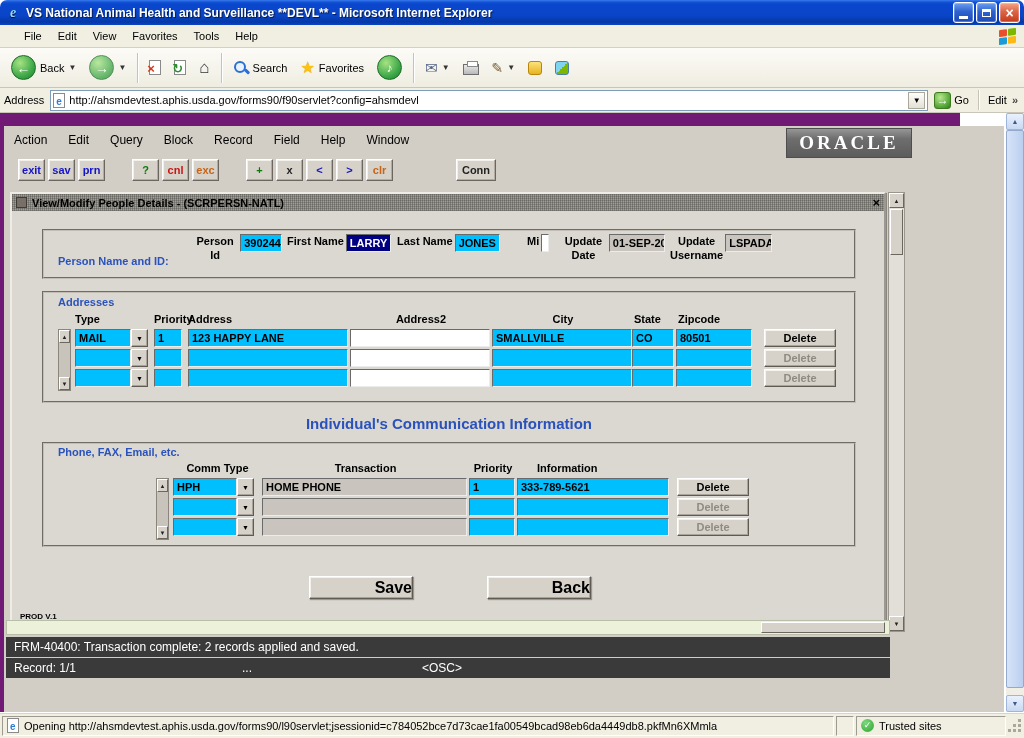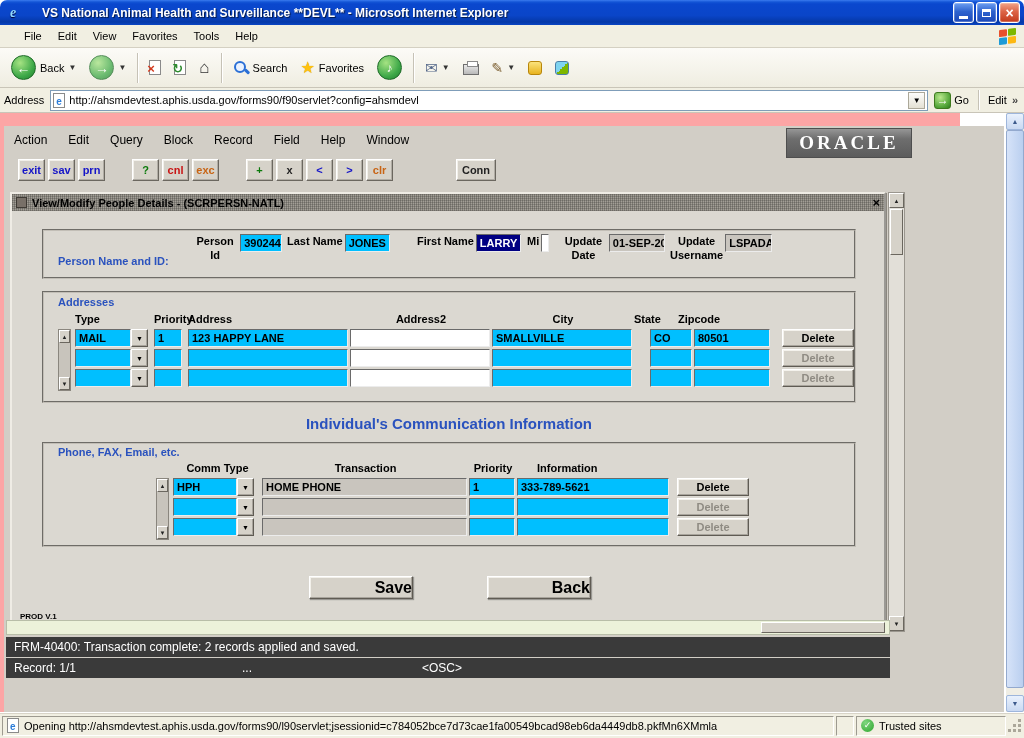--- a/index.html
+++ b/index.html
@@ -4,21 +4,21 @@
 <style>
   *{margin:0;padding:0;box-sizing:border-box}
   html,body{width:1024px;height:738px}
   body{position:relative;overflow:hidden;font-family:"Liberation Sans","DejaVu Sans",sans-serif;font-size:11px;background:#fff;color:#000}
 
   
   #titlebar{position:absolute;left:0;top:0;width:1024px;height:25px;border-radius:7px 7px 0 0;
     background:linear-gradient(180deg,#3A7BEF 0%,#1355D6 8%,#0A47CE 16%,#0A45C8 62%,#0538A8 88%,#0A45C4 100%);
     display:flex;align-items:center;padding:0 4px;color:#fff}
   #ie-logo{font:bold italic 14px "Liberation Serif",serif;color:#8FD8FF;text-shadow:0 1px 1px #003;width:18px;text-align:center}
-  #titlebar .title{flex:1;font-weight:bold;font-size:12px;text-shadow:1px 1px 1px rgba(0,0,0,.65);margin-left:20px;white-space:nowrap;overflow:hidden}
+  #titlebar .title{flex:1;font-weight:bold;font-size:12px;text-shadow:1px 1px 1px rgba(0,0,0,.65);margin-left:4px;white-space:nowrap;overflow:hidden}
   .winbtn{width:21px;height:21px;border-radius:3px;margin-left:2px;border:1px solid #fff;display:flex;align-items:center;justify-content:center;
     background:linear-gradient(180deg,#6D9FF2,#2E63CE 45%,#1D49B8);box-shadow:inset 0 0 0 1px rgba(255,255,255,.25)}
   .winbtn.close{background:linear-gradient(180deg,#F2A588,#DD6547 45%,#C33B1C)}
   .glyph-min{width:9px;height:3px;background:#fff;margin-top:10px}
   .glyph-max{width:9px;height:8px;border:1px solid #fff;border-top:3px solid #fff}
   .glyph-x{color:#fff;font-weight:bold;font-size:14px;line-height:14px}
 
   
   #menubar{position:absolute;left:0;top:25px;width:1024px;height:23px;background:#F1EFE2;border-bottom:1px solid #D4D0C2;
     display:flex;align-items:center;padding-left:16px}
@@ -59,21 +59,21 @@
   #addr-input{flex:1;height:21px;background:#fff;border:1px solid #7F9DB9;display:flex;align-items:center;padding:0 2px;gap:4px}
   #addr-input input{border:0;outline:0;flex:1;font:11px "Liberation Sans",sans-serif;height:17px}
   .addr-dd{width:17px;height:17px;background:linear-gradient(#FDFDFB,#E4E1D4);border:1px solid #ACA899;font-size:8px;display:flex;align-items:center;justify-content:center}
   .go-ic{width:17px;height:17px;border-radius:3px;border:1px solid #3E7A1E;color:#fff;font-weight:bold;font-size:12px;line-height:15px;text-align:center;
     background:radial-gradient(circle at 35% 30%,#B9E88C,#57A83C 65%,#2F7D1E)}
   .go-wrap{display:flex;align-items:center;gap:3px;font-size:11px}
   .links-wrap{display:flex;align-items:center;gap:5px;padding-right:2px}
   .chev{color:#444;font-weight:bold}
 
   
-  #content{position:absolute;left:0;top:113px;width:960px;height:599px;background:#fca5a5}
+  #content{position:absolute;left:0;top:113px;width:960px;height:599px;background:#701a75}
   #oracle{position:absolute;left:4px;top:13px;width:1000px;height:586px;background:#D2CEC6}
   #omenu{position:absolute;left:10px;top:7px;display:flex;gap:21px;font-size:12px}
   #ologo{position:absolute;left:782px;top:2px;width:126px;height:30px;border:1px solid #4E4E4E;
     background:linear-gradient(#969696,#6E6E6E 35%,#5C5C5C);display:flex;align-items:center;justify-content:center;
     color:#fff;font-weight:bold;font-size:19px;letter-spacing:3px;font-family:"Liberation Serif",serif}
   #otoolbar{position:absolute;left:14px;top:33px;display:flex;align-items:center}
   .obtn{width:27px;height:22px;margin-right:3px;background:#D6D2C9;border:1px solid;border-color:#FFF #6B675F #6B675F #FFF;
     box-shadow:inset -1px -1px 0 #B0ACA4,inset 1px 1px 0 #F2F0EA;font-weight:bold;font-size:11px;
     display:flex;align-items:center;justify-content:center;cursor:default}
   .obtn.wide{width:40px}
@@ -118,21 +118,21 @@
   .pcol .hd{text-align:center;height:14px;line-height:14px}
 
   
   #sec-addr{left:28px;top:78px;width:814px;height:112px}
   #addr-label{position:absolute;left:14px;top:3px}
   #addr-head{position:absolute;left:31px;top:20px;display:flex;font-weight:bold}
   #addr-rows{position:absolute;left:31px;top:36px}
   .frow{display:flex;align-items:center;margin-bottom:2px}
   .w-type{width:56px}.w-dd{margin-right:6px}.w-pri{width:28px;margin-right:6px}
   .w-addr{width:160px;margin-right:2px}.w-addr2{width:140px;margin-right:2px}
-  .w-city{width:140px;margin-right:18px}.w-state{width:42px;margin-right:2px}
+  .w-city{width:140px;margin-right:0}.w-state{width:42px;margin-right:2px}
   .w-zip{width:76px;margin-right:12px}
   .h-type{width:79px}.h-pri{width:34px;text-align:center}.h-addr{width:162px}.h-addr2{width:142px;text-align:center}
   .h-city{width:142px;text-align:center}.h-state{width:44px}.h-zip{width:88px}
 
   
   #comm-heading{position:absolute;left:28px;top:202px;width:814px;text-align:center;font-size:15px;font-weight:bold;color:#2A52BE}
   #sec-comm{left:28px;top:229px;width:814px;height:105px}
   #comm-label{position:absolute;left:14px;top:2px}
   #comm-head{position:absolute;left:129px;top:18px;display:flex;font-weight:bold}
   #comm-rows{position:absolute;left:129px;top:34px}
@@ -333,27 +333,27 @@
       </div>
       <div id="canvas">
 
         <div class="sec" id="sec-person">
           <span class="blab" id="person-label">Person Name and ID:</span>
           <div id="person-cols">
             <div class="pcol" style="width:90px">
               <span class="hd">Person Id</span>
               <span class="fld">390244</span>
             </div>
+            <div class="pcol" style="width:105px">
+              <span class="hd">First Name</span>
+              <span class="fld sel">LARRY</span>
+            </div>
             <div class="pcol" style="width:125px">
               <span class="hd">Last Name</span>
               <span class="fld">JONES</span>
-            </div>
-            <div class="pcol" style="width:105px">
-              <span class="hd">First Name</span>
-              <span class="fld sel">LARRY</span>
             </div>
             <div class="pcol" style="width:28px">
               <span class="hd">Mi</span>
               <span class="fld white"></span>
             </div>
             <div class="pcol" style="width:105px">
               <span class="hd">Update Date</span>
               <span class="fld gray">01-SEP-2006</span>
             </div>
             <div class="pcol" style="width:102px">

